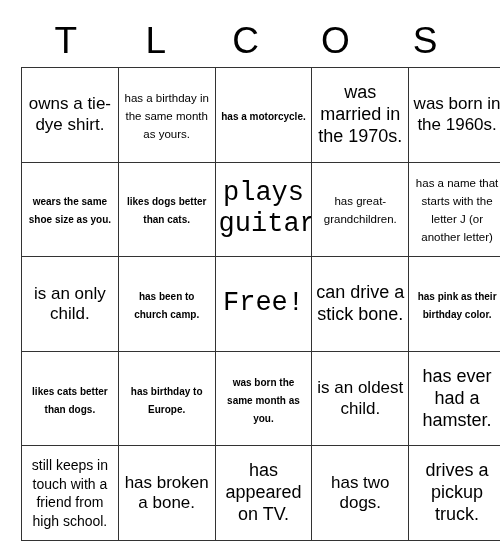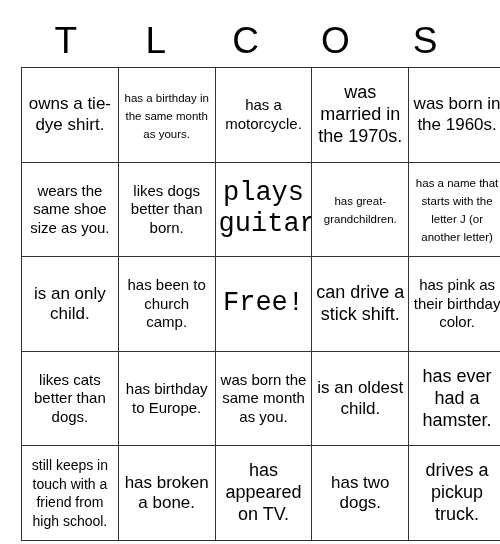--- a/index.html
+++ b/index.html
@@ -55,21 +55,21 @@
     vertical-align: middle;
     color: #000;
     background: #ffffff;
     overflow: hidden;
   }
 
   
   .t-xxl { font-size: 27px; line-height: 1.16; font-family: Liberation Mono, monospace; }
   .t-xl  { font-size: 17px; line-height: 1.2; }
   .t-lg  { font-size: 18px; line-height: 1.22; }
-  .t-md  { font-size: 15px; line-height: 1.24; }
+  .t-md  { font-size: 10px; line-height: 1.24; font-weight: bold; }
   .t-sm  { font-size: 14px; line-height: 1.26; text-align: right; }
   .t-xs  { font-size: 11.5px; line-height: 1.3; }
 </style>
 </head>
 <body>
 
 <div class="card">
 
   <div class="header-row">
     <div class="header-cell">T</div>
@@ -83,30 +83,30 @@
     <tbody>
       <tr>
         <td><span class="t-xl">owns a tie-dye shirt.</span></td>
         <td><span class="t-xs">has a birthday in the same month as yours.</span></td>
         <td><span class="t-md">has a motorcycle.</span></td>
         <td><span class="t-lg">was married in the 1970s.</span></td>
         <td><span class="t-xl">was born in the 1960s.</span></td>
       </tr>
       <tr>
         <td><span class="t-md">wears the same shoe size as you.</span></td>
-        <td><span class="t-md">likes dogs better than born.</span></td>
+        <td><span class="t-md">likes dogs better than cats.</span></td>
         <td><span class="t-xxl">plays guitar.</span></td>
         <td><span class="t-xs">has great-grandchildren.</span></td>
         <td><span class="t-xs">has a name that starts with the letter J (or another letter)</span></td>
       </tr>
       <tr>
         <td><span class="t-xl">is an only child.</span></td>
         <td><span class="t-md">has been to church camp.</span></td>
         <td><span class="t-xxl">Free!</span></td>
-        <td><span class="t-lg">can drive a stick shift.</span></td>
+        <td><span class="t-lg">can drive a stick bone.</span></td>
         <td><span class="t-md">has pink as their birthday color.</span></td>
       </tr>
       <tr>
         <td><span class="t-md">likes cats better than dogs.</span></td>
         <td><span class="t-md">has birthday to Europe.</span></td>
         <td><span class="t-md">was born the same month as you.</span></td>
         <td><span class="t-xl">is an oldest child.</span></td>
         <td><span class="t-lg">has ever had a hamster.</span></td>
       </tr>
       <tr>

